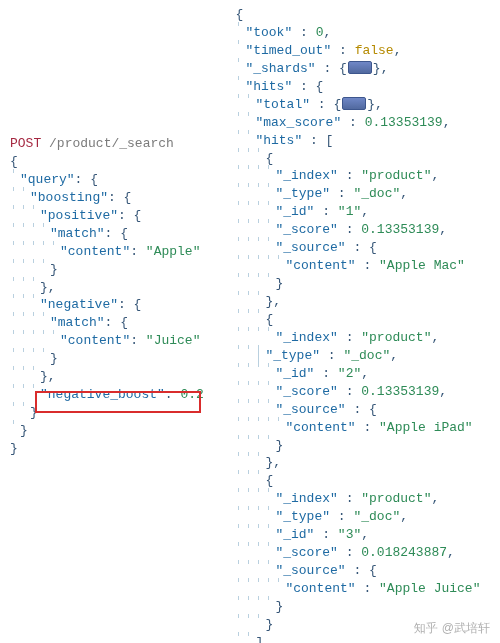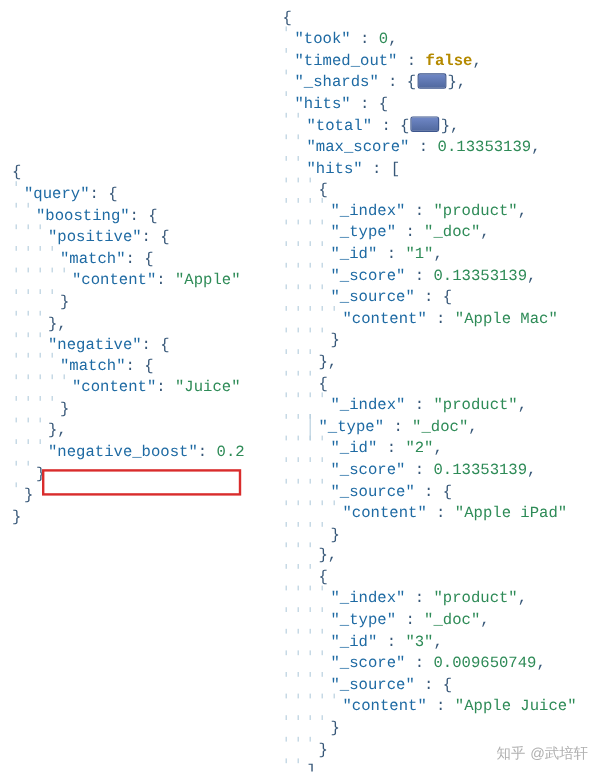--- a/index.html
+++ b/index.html
@@ -41,21 +41,21 @@
   .line {
     white-space: pre;
     position: relative;
   }
   .method { color: #a52841; }
   .path   { color: #7b7b7b; }
   .pun    { color: #375778; } 
   .key    { color: #1e6aa3; } 
   .str    { color: #2e8b57; } 
   .num    { color: #2e8b57; } 
-  .bool   { color: #b58a00; font-weight: bold; } 
+  .bool   { color: #b58a00; } 
 
   
   .guide {
     position: relative;
     display: inline-block;
     vertical-align: top;
   }
   .guide::before {
     content: "";
     position: absolute;
@@ -100,20 +100,21 @@
     margin-right: 4px;
     margin-top: 21px;
   }
 </style>
 </head>
 <body>
 
 <div class="wrap">
 
   <div class="pane left-pane">
+    <div class="line"><span class="method">POST</span><span> </span><span class="path">/product/_search</span></div>
     <div class="line"><span class="pun">{</span></div>
     <div class="line"><span class="guide sp" style="width:10px"></span><span class="key">"query"</span><span class="pun">: {</span></div>
     <div class="line"><span class="guide sp" style="width:10px"></span><span class="guide sp" style="width:10px"></span><span class="key">"boosting"</span><span class="pun">: {</span></div>
     <div class="line"><span class="guide sp" style="width:10px"></span><span class="guide sp" style="width:10px"></span><span class="guide sp" style="width:10px"></span><span class="key">"positive"</span><span class="pun">: {</span></div>
     <div class="line"><span class="guide sp" style="width:10px"></span><span class="guide sp" style="width:10px"></span><span class="guide sp" style="width:10px"></span><span class="guide sp" style="width:10px"></span><span class="key">"match"</span><span class="pun">: {</span></div>
     <div class="line"><span class="guide sp" style="width:10px"></span><span class="guide sp" style="width:10px"></span><span class="guide sp" style="width:10px"></span><span class="guide sp" style="width:10px"></span><span class="guide sp" style="width:10px"></span><span class="key">"content"</span><span class="pun">: </span><span class="str">"Apple"</span></div>
     <div class="line"><span class="guide sp" style="width:10px"></span><span class="guide sp" style="width:10px"></span><span class="guide sp" style="width:10px"></span><span class="guide sp" style="width:10px"></span><span class="pun">}</span></div>
     <div class="line"><span class="guide sp" style="width:10px"></span><span class="guide sp" style="width:10px"></span><span class="guide sp" style="width:10px"></span><span class="pun">},</span></div>
     <div class="line"><span class="guide sp" style="width:10px"></span><span class="guide sp" style="width:10px"></span><span class="guide sp" style="width:10px"></span><span class="key">"negative"</span><span class="pun">: {</span></div>
     <div class="line"><span class="guide sp" style="width:10px"></span><span class="guide sp" style="width:10px"></span><span class="guide sp" style="width:10px"></span><span class="guide sp" style="width:10px"></span><span class="key">"match"</span><span class="pun">: {</span></div>
@@ -155,21 +156,21 @@
     <div class="line"><span class="guide sp" style="width:10px"></span><span class="guide sp" style="width:10px"></span><span class="guide sp" style="width:10px"></span><span class="guide sp" style="width:10px"></span><span class="key">"_score"</span><span class="pun"> : </span><span class="num">0.13353139</span><span class="pun">,</span></div>
     <div class="line"><span class="guide sp" style="width:10px"></span><span class="guide sp" style="width:10px"></span><span class="guide sp" style="width:10px"></span><span class="guide sp" style="width:10px"></span><span class="key">"_source"</span><span class="pun"> : {</span></div>
     <div class="line"><span class="guide sp" style="width:10px"></span><span class="guide sp" style="width:10px"></span><span class="guide sp" style="width:10px"></span><span class="guide sp" style="width:10px"></span><span class="guide sp" style="width:10px"></span><span class="key">"content"</span><span class="pun"> : </span><span class="str">"Apple iPad"</span></div>
     <div class="line"><span class="guide sp" style="width:10px"></span><span class="guide sp" style="width:10px"></span><span class="guide sp" style="width:10px"></span><span class="guide sp" style="width:10px"></span><span class="pun">}</span></div>
     <div class="line"><span class="guide sp" style="width:10px"></span><span class="guide sp" style="width:10px"></span><span class="guide sp" style="width:10px"></span><span class="pun">},</span></div>
 
     <div class="line"><span class="guide sp" style="width:10px"></span><span class="guide sp" style="width:10px"></span><span class="guide sp" style="width:10px"></span><span class="pun">{</span></div>
     <div class="line"><span class="guide sp" style="width:10px"></span><span class="guide sp" style="width:10px"></span><span class="guide sp" style="width:10px"></span><span class="guide sp" style="width:10px"></span><span class="key">"_index"</span><span class="pun"> : </span><span class="str">"product"</span><span class="pun">,</span></div>
     <div class="line"><span class="guide sp" style="width:10px"></span><span class="guide sp" style="width:10px"></span><span class="guide sp" style="width:10px"></span><span class="guide sp" style="width:10px"></span><span class="key">"_type"</span><span class="pun"> : </span><span class="str">"_doc"</span><span class="pun">,</span></div>
     <div class="line"><span class="guide sp" style="width:10px"></span><span class="guide sp" style="width:10px"></span><span class="guide sp" style="width:10px"></span><span class="guide sp" style="width:10px"></span><span class="key">"_id"</span><span class="pun"> : </span><span class="str">"3"</span><span class="pun">,</span></div>
-    <div class="line"><span class="guide sp" style="width:10px"></span><span class="guide sp" style="width:10px"></span><span class="guide sp" style="width:10px"></span><span class="guide sp" style="width:10px"></span><span class="key">"_score"</span><span class="pun"> : </span><span class="num">0.009650749</span><span class="pun">,</span></div>
+    <div class="line"><span class="guide sp" style="width:10px"></span><span class="guide sp" style="width:10px"></span><span class="guide sp" style="width:10px"></span><span class="guide sp" style="width:10px"></span><span class="key">"_score"</span><span class="pun"> : </span><span class="num">0.018243887</span><span class="pun">,</span></div>
     <div class="line"><span class="guide sp" style="width:10px"></span><span class="guide sp" style="width:10px"></span><span class="guide sp" style="width:10px"></span><span class="guide sp" style="width:10px"></span><span class="key">"_source"</span><span class="pun"> : {</span></div>
     <div class="line"><span class="guide sp" style="width:10px"></span><span class="guide sp" style="width:10px"></span><span class="guide sp" style="width:10px"></span><span class="guide sp" style="width:10px"></span><span class="guide sp" style="width:10px"></span><span class="key">"content"</span><span class="pun"> : </span><span class="str">"Apple Juice"</span></div>
     <div class="line"><span class="guide sp" style="width:10px"></span><span class="guide sp" style="width:10px"></span><span class="guide sp" style="width:10px"></span><span class="guide sp" style="width:10px"></span><span class="pun">}</span></div>
     <div class="line"><span class="guide sp" style="width:10px"></span><span class="guide sp" style="width:10px"></span><span class="guide sp" style="width:10px"></span><span class="pun">}</span></div>
 
     <div class="line"><span class="guide sp" style="width:10px"></span><span class="guide sp" style="width:10px"></span><span class="pun">]</span></div>
 
   </div>
 </div>
 

